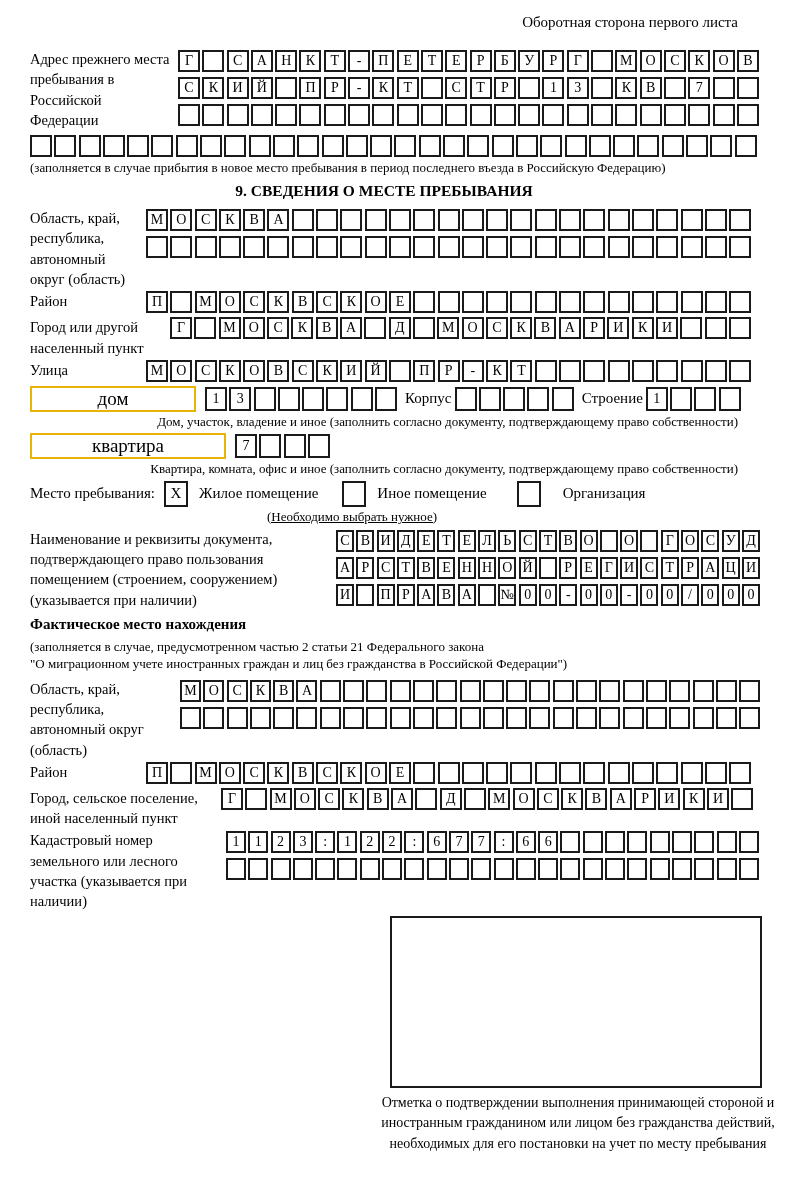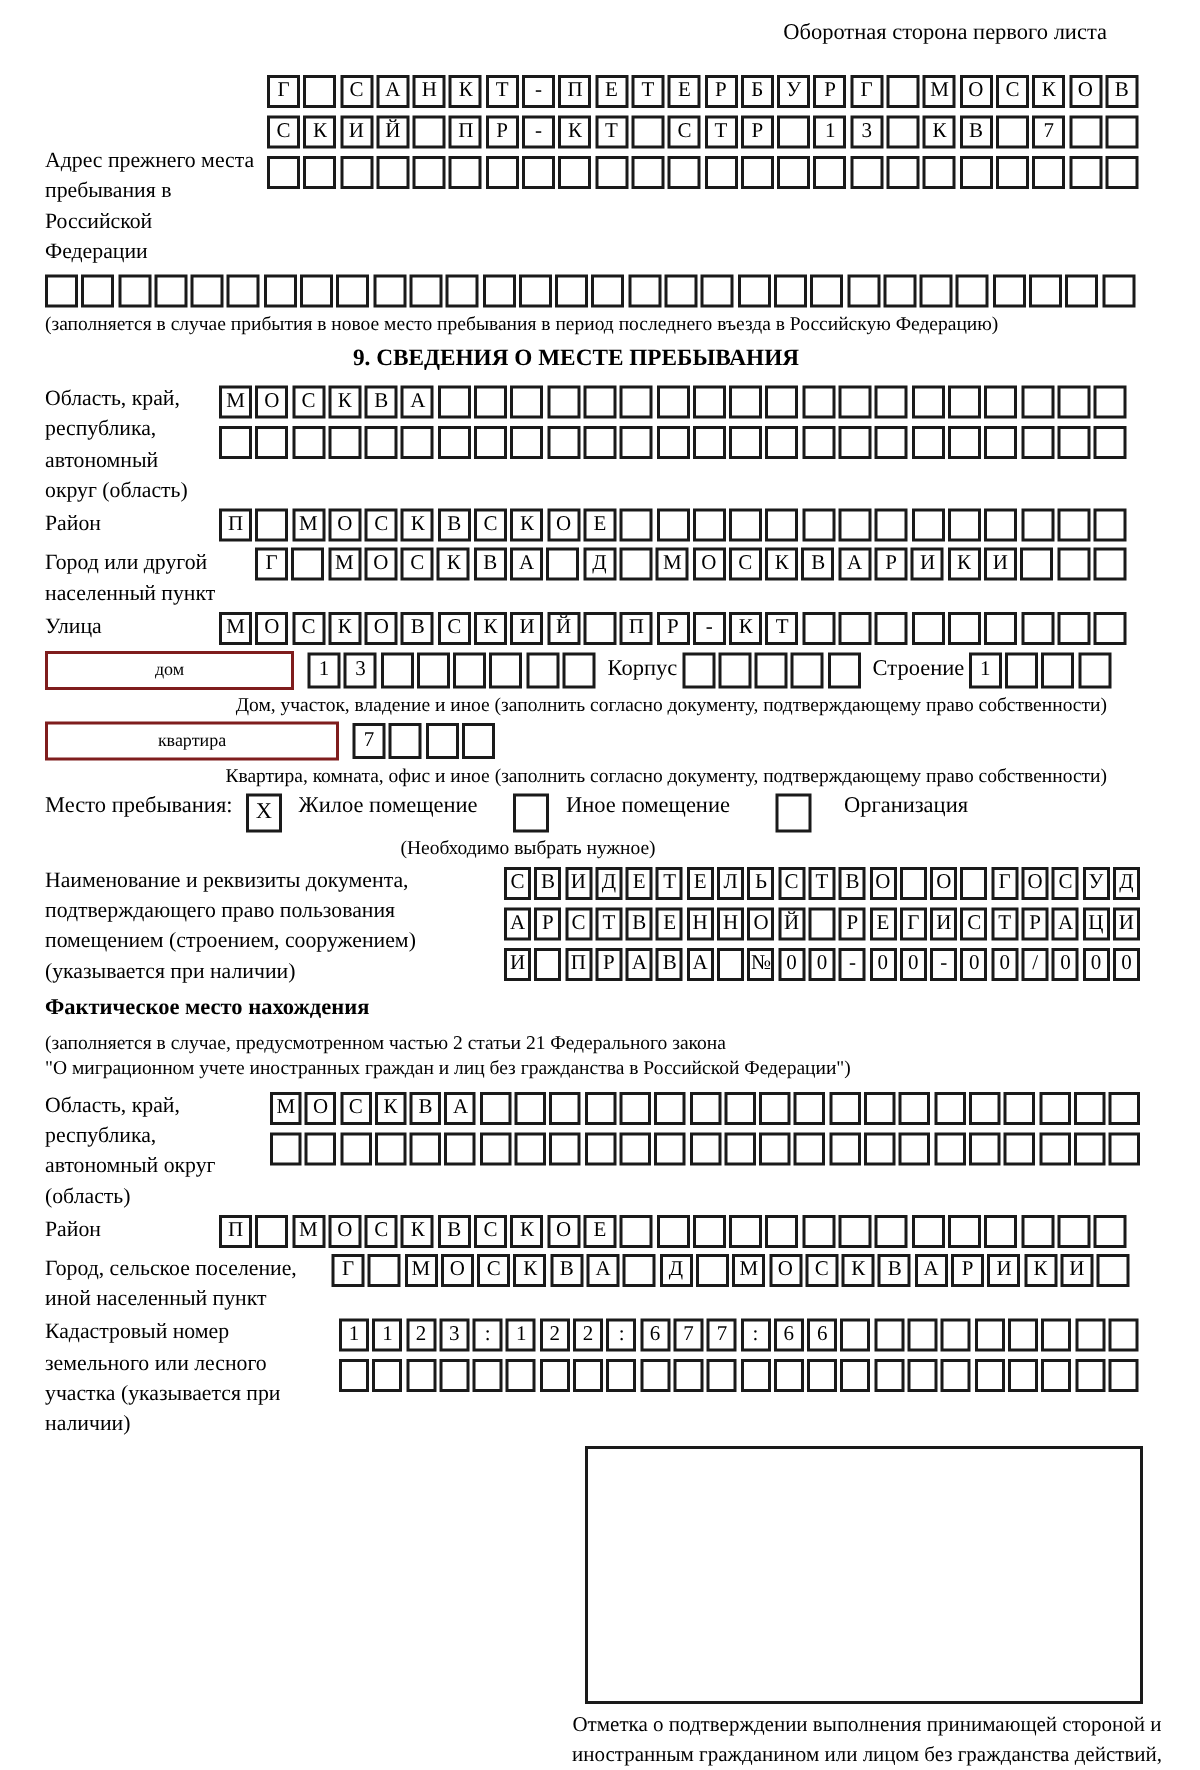--- a/index.html
+++ b/index.html
@@ -14,49 +14,49 @@
   .rows { display:flex; flex-direction:column; gap:5px; padding-top:1px; }
 
   .cells { display:flex; gap:2.3px; }
   .cell { flex-shrink:0; width:22px; height:22px; border:2px solid #1a1a1a;
           display:flex; align-items:center; justify-content:center;
           font-size:14px; line-height:1; }
   .doc-rows .cell { width:18px; }
   .cad-rows .cell { width:20px; }
   .fact-region .cell { width:21px; }
 
-  .w142 { width:148px;margin-top:48px; }
+  .w142 { width:148px; }
   .w116 { width:116px; }
   .w140 { width:140px; }
   .w150 { width:150px; }
   .w185 { width:191px; }
   .w230 { width:306px; }
   .w196 { width:196px; }
 
   .fullrow { margin-top:5px; }
   .caption { font-size:13px; line-height:1.3;text-align:right; }
   .center { text-align:left; }
   .mb2{margin-bottom:2px;} .mb3{margin-bottom:3px;} .mb4{margin-bottom:4px;} .mb6{margin-bottom:6px;}
 
   .h2 { text-align:center; font-weight:bold; font-size:15.5px; margin:5px 0 8px; }
   .h3 { text-align:left; font-weight:bold; font-size:15px; margin:6px 0 6px; }
 
   .hrow { display:flex; align-items:center; }
-  .wide-box { flex-shrink:0; border:2px solid #7f1d1d; height:26px;
-              display:flex; align-items:center; justify-content:center; font-size:12px; }
+  .wide-box { flex-shrink:0; border:2px solid #eab308; height:26px;
+              display:flex; align-items:center; justify-content:center; font-size:19px; }
   .dom-box { width:166px; margin-right:9px; }
   .kv-box  { width:196px; margin-right:9px; }
   .inline-label { font-size:15px; margin:0 3px 0 8px; white-space:nowrap; }
   .hrow .cell { height:24px; }
 
-  .place-row { display:flex; align-items:flex-start; font-size:15px; }
+  .place-row { display:flex; align-items:center; font-size:15px; }
   .checkbox { flex-shrink:0; width:24px; height:26px; border:2px solid #1a1a1a;
               display:flex; align-items:center; justify-content:center;
               font-size:15px; margin:0 11px 0 9px; }
-  .choose-caption { width:300px; margin-left:172px; text-align:center; font-size:13px; margin-top:2px; }
+  .choose-caption { width:300px; margin-left:172px; text-align:center; font-size:13px; margin-top:2px;text-decoration:underline; }
 
   .stamp-box { width:372px; height:172px; border:2px solid #1a1a1a; margin-left:360px; margin-top:4px; }
   .stamp-caption { width:436px; margin-left:330px; text-align:center; font-size:14px;
                    line-height:1.48; margin-top:5px; }
 </style>
 </head>
 <body>
 
 <div class="page">
 

